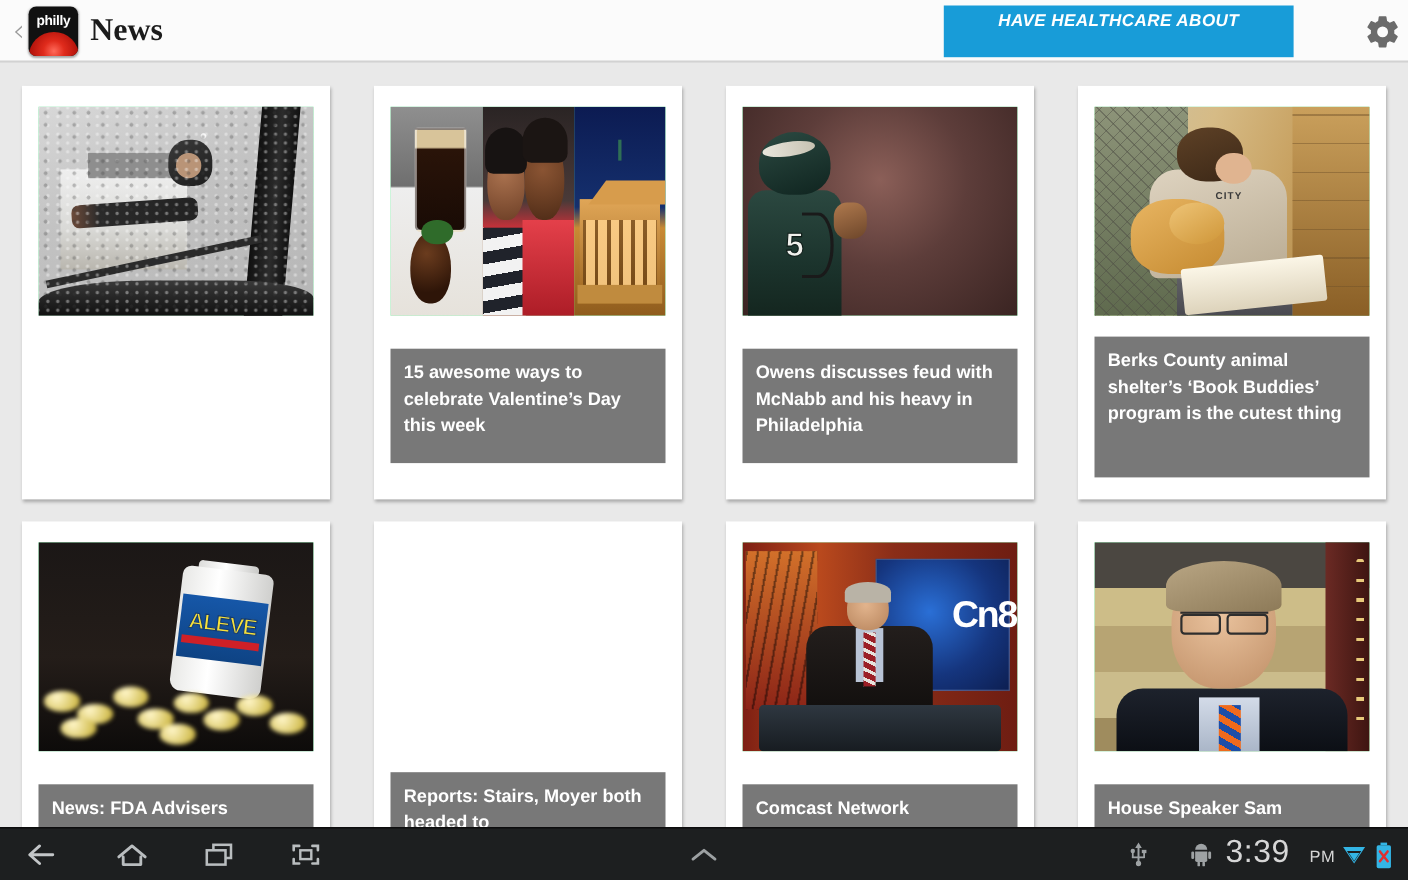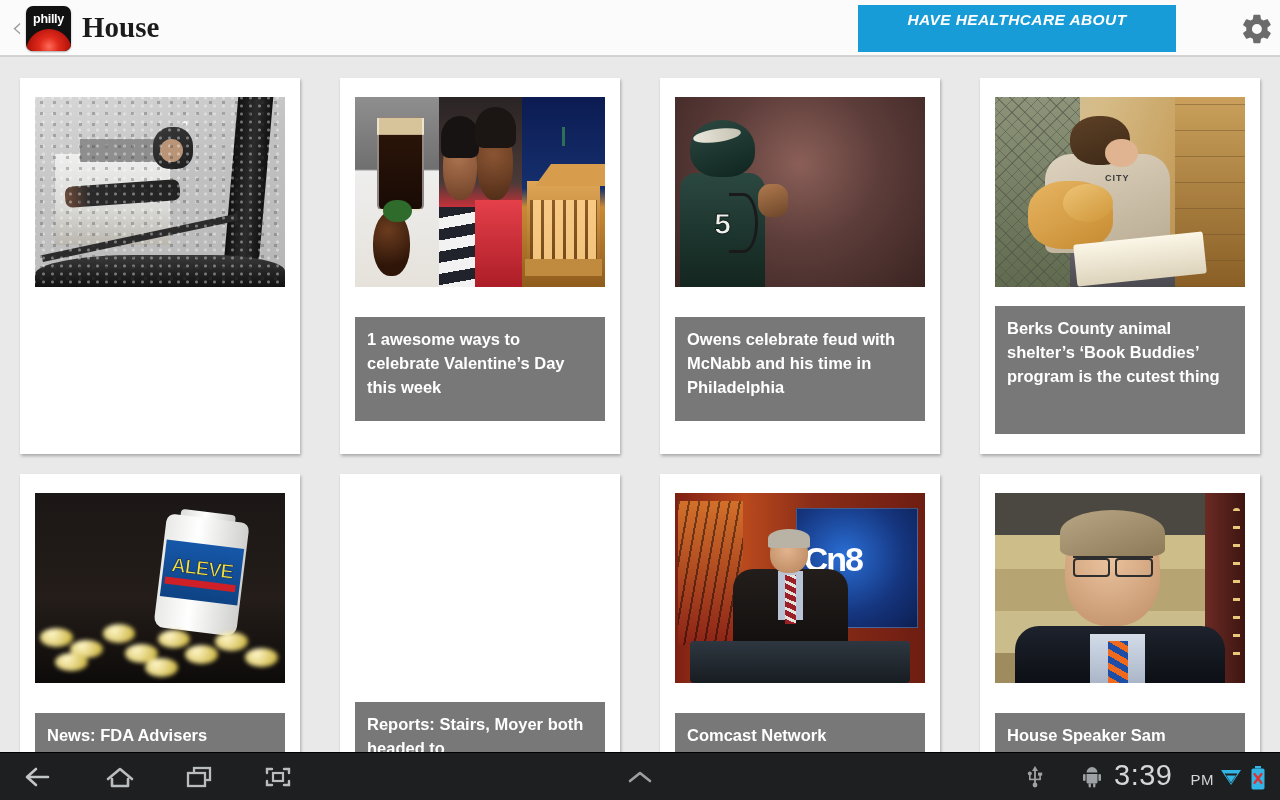--- a/index.html
+++ b/index.html
@@ -430,21 +430,21 @@
     background:#d8ab88;
   }
   .pit-jersey {
     position:absolute; left:-6%; top:34%; width:96%; height:66%;
     background:
       repeating-linear-gradient(90deg, rgba(200,30,40,.55) 0 2px, #f6f4f0 2px 11px);
     border-radius:16px 16px 0 0;
   }
 
   
-  .cn8-bg { background: linear-gradient(90deg,#7d1f13 0%,#b9491d 28%,#8a2d18 55%,#6e1d12 100%); }
+  .cn8-bg { background: linear-gradient(90deg,#7d1f13 0%,#b9491d 28%,#8a2d18 55%,#6e1d12 100%); text-align: right; }
   .cn8-screen {
     position:absolute; right:3%; top:8%; width:48%; height:62%;
     background: radial-gradient(ellipse at 40% 40%, #2a6fd6 0%, #15357e 58%, #0d1f52 100%);
     border:1px solid rgba(255,255,255,.22);
   }
   .cn8-text {
     position:absolute; left:6%; top:26%; width:100%;
     color:#ffffff; font-weight:bold; font-size:34px;
     font-family:"Liberation Sans",sans-serif;
     letter-spacing:-2px;
@@ -575,21 +575,21 @@
 
 <div id="app-header">
 
   <div id="back-chevron">‹</div>
 
   <div id="philly-logo">
     <div class="logo-dome"></div>
     <div class="logo-word">philly</div>
   </div>
 
-  <div id="page-title">House</div>
+  <div id="page-title">News</div>
 
   <div id="ad-banner">
     <div class="ad-line ad-l1">HAVE HEALTHCARE ABOUT</div>
   </div>
 
   <div id="gear-icon">
     <svg width="38" height="34" viewBox="0 0 24 24" aria-hidden="true">
       <path fill="#6b6b6b" d="M19.4 13c.04-.32.06-.66.06-1s-.02-.68-.07-1l2.11-1.63a.5.5 0 0 0 .12-.64l-2-3.46a.5.5 0 0 0-.6-.22l-2.49 1a7.3 7.3 0 0 0-1.73-1l-.38-2.65A.5.5 0 0 0 13.93 2h-4a.5.5 0 0 0-.49.42l-.38 2.65c-.62.26-1.2.6-1.73 1l-2.49-1a.5.5 0 0 0-.6.22l-2 3.46a.5.5 0 0 0 .12.64L4.47 11a7.9 7.9 0 0 0 0 2l-2.11 1.63a.5.5 0 0 0-.12.64l2 3.46c.12.22.39.3.6.22l2.49-1c.53.4 1.11.74 1.73 1l.38 2.65c.04.24.25.42.49.42h4c.25 0 .46-.18.49-.42l.38-2.65c.62-.26 1.2-.6 1.73-1l2.49 1c.22.08.48 0 .6-.22l2-3.46a.5.5 0 0 0-.12-.64L19.4 13zm-7.47 2.5a3.5 3.5 0 1 1 0-7 3.5 3.5 0 0 1 0 7z"></path>
     </svg>
   </div>
@@ -631,38 +631,38 @@
         </div>
         <div class="tri tri-c">
           <div class="museum-body"></div>
             <div class="museum-cols"></div>
           <div class="museum-roof"></div>
             <div class="museum-spire"></div>
           <div class="museum-ped"></div>
         </div>
       </div>
     </div>
-    <div class="card-caption" style="top:239px; height:104px;">1 awesome ways to celebrate Valentine’s Day this week</div>
+    <div class="card-caption" style="top:239px; height:104px;">15 awesome ways to celebrate Valentine’s Day this week</div>
   </div>
 
   <div class="card" style="left:660px; top:19px; width:280px; height:376px;">
     <div class="card-photo">
       <div class="ph eagles-bg">
         <div class="player p1">
           <div class="jersey"></div>
           <div class="num">5</div>
           <div class="helmet">
               <div class="helmet-wing"></div>
             </div>
           <div class="facemask"></div>
         </div>
         <div class="hands"></div>
       </div>
     </div>
-    <div class="card-caption" style="top:239px; height:104px;">Owens celebrate feud with McNabb and his time in Philadelphia</div>
+    <div class="card-caption" style="top:239px; height:104px;">Owens discusses feud with McNabb and his heavy in Philadelphia</div>
   </div>
 
   <div class="card" style="left:980px; top:19px; width:280px; height:376px;">
     <div class="card-photo">
       <div class="ph shelter-bg">
         <div class="fence"></div>
           <div class="wall-block"></div>
         <div class="boy-legs"></div>
           <div class="boy-body"></div>
         <div class="boy-text">CITY</div>

